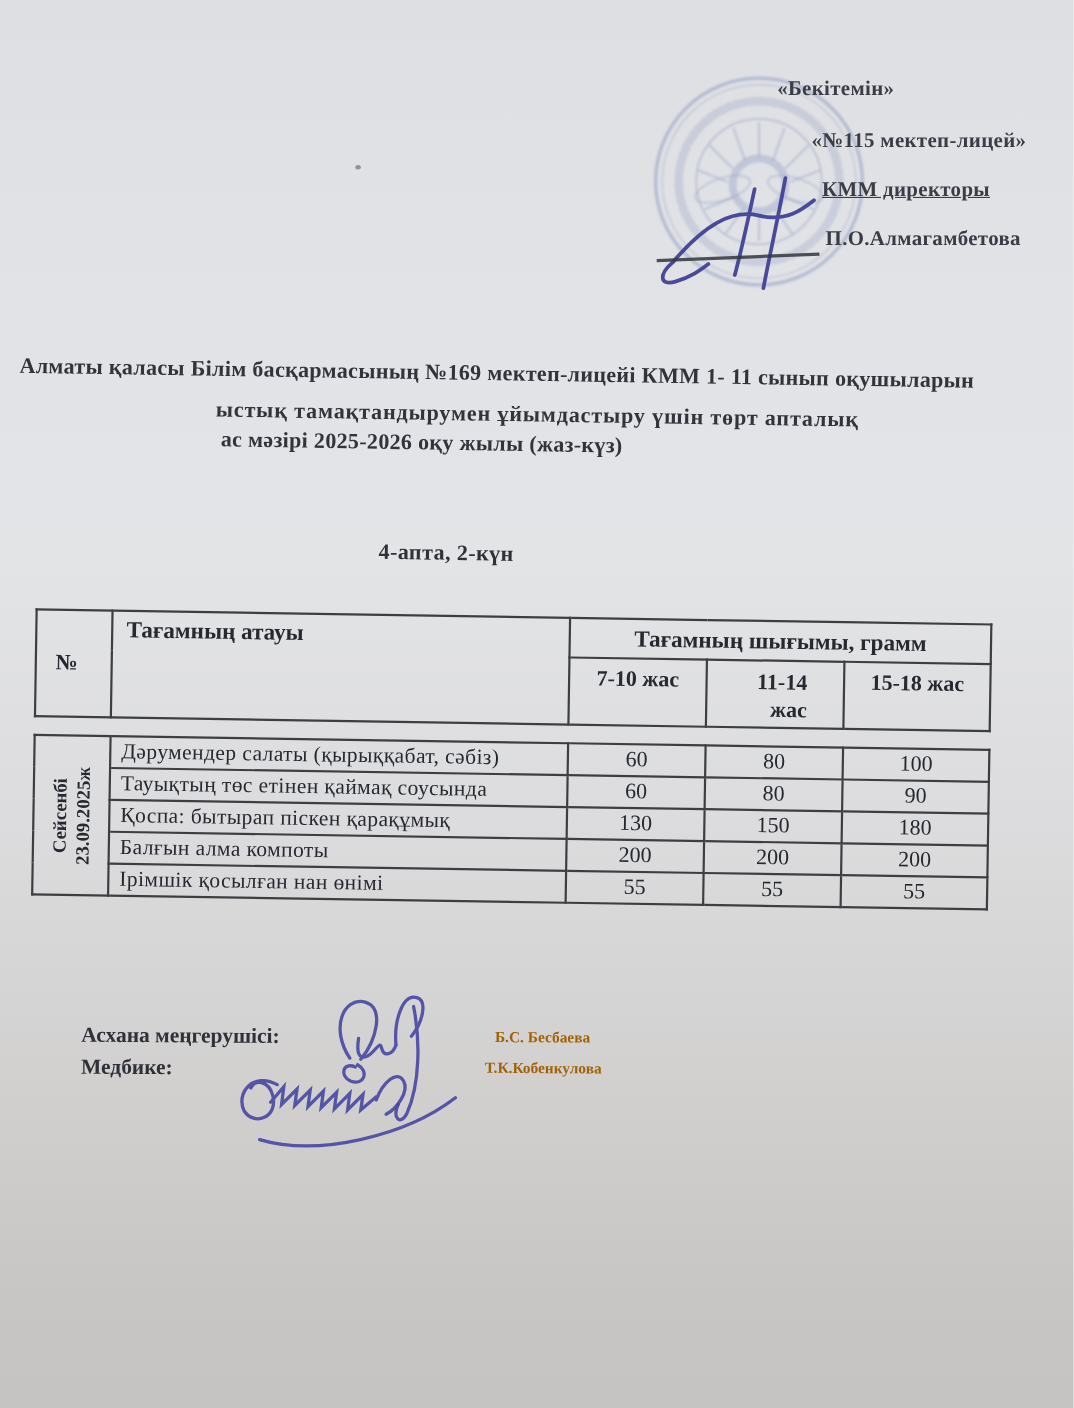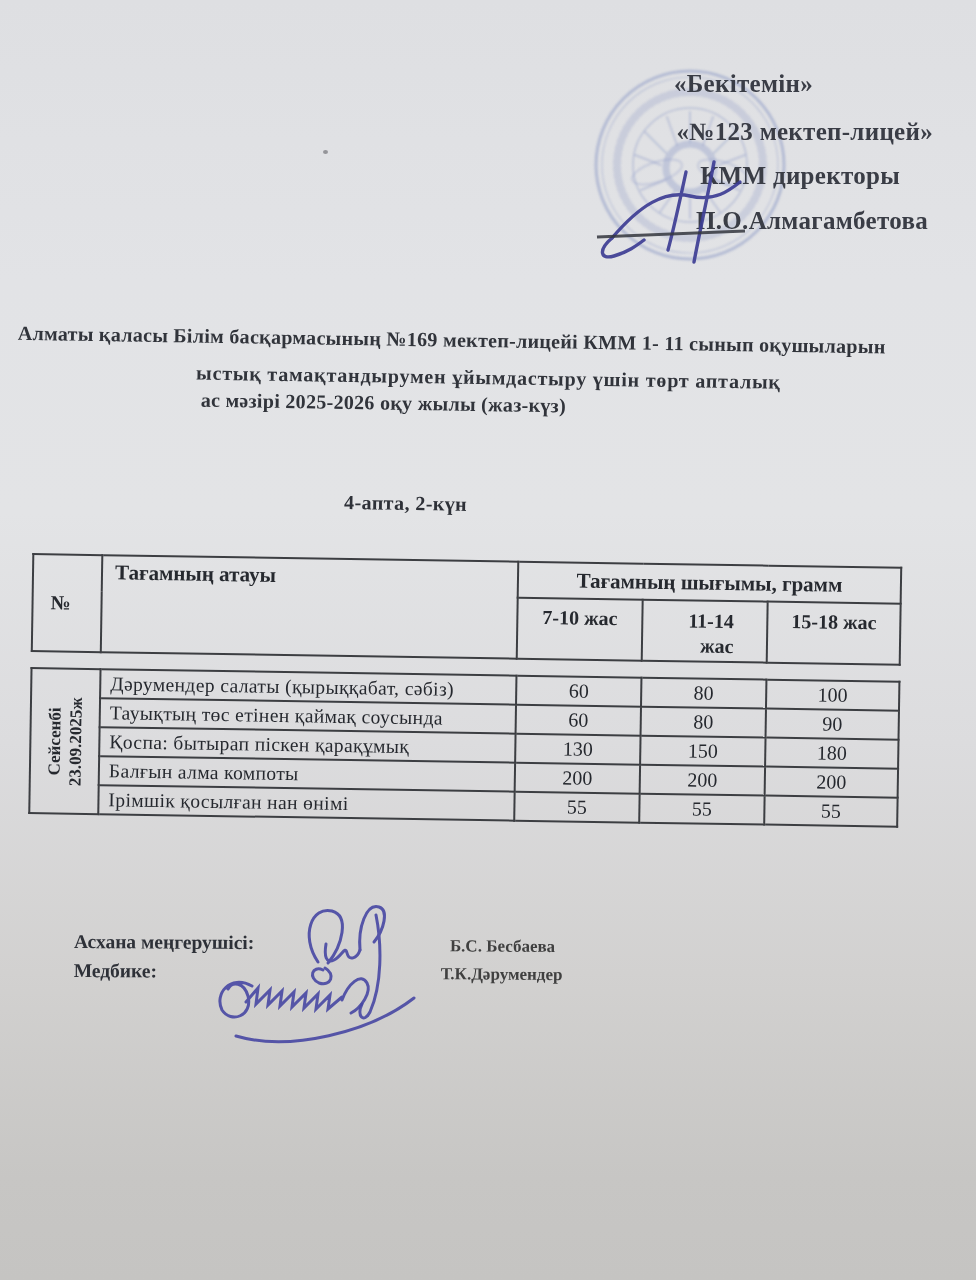--- a/index.html
+++ b/index.html
@@ -5,41 +5,41 @@
   html,body{margin:0;padding:0;}
   body{
     width:976px;height:1280px;position:relative;overflow:hidden;
     background:linear-gradient(180deg,#dedfe2 0%,#e2e3e6 22%,#e3e4e6 40%,#dcdcde 58%,#d2d1d0 76%,#c7c6c4 92%,#c5c4c2 100%);
     font-family:"Liberation Serif","DejaVu Serif",serif;
     color:#2c2f36;
   }
   .doc{position:absolute;inset:0;filter:blur(.3px);}
   .abs{position:absolute;}
   
-  .stamp-line{position:absolute;font-weight:700;font-size:25px;color:#3a3d46;letter-spacing:.3px;white-space:nowrap;}
+  .stamp-line{position:absolute;font-weight:700;font-size:19px;color:#3a3d46;letter-spacing:.3px;white-space:nowrap;}
   
   .title-line{position:absolute;font-weight:700;font-size:20px;color:#31343b;letter-spacing:.3px;white-space:nowrap;}
   .subtitle{position:absolute;font-weight:700;font-size:20px;color:#2e3138;letter-spacing:.4px;}
   
   .tilt{position:absolute;inset:0;transform:rotate(.9deg);transform-origin:30px 320px;}
   .tilt2{position:absolute;inset:0;transform:rotate(.35deg);transform-origin:70px 930px;}
   table.menu{border-collapse:collapse;position:absolute;table-layout:fixed;background:transparent;}
   table.menu td{border:2px solid #3c3e42;padding:0;vertical-align:middle;}
   .no-cell{font-weight:700;font-size:20px;text-align:left;padding-left:17px !important;color:#26292f;}
   .dishhead-cell{vertical-align:top !important;text-align:left;font-weight:700;font-size:21px;padding:4px 0 0 12px !important;color:#26292f;}
   .out-cell{text-align:center;font-weight:700;font-size:21px;color:#26292f;height:34px;}
   .age-cell{text-align:center;vertical-align:top !important;font-weight:700;font-size:20px;padding-top:7px !important;color:#26292f;height:52px;}
   .age-wrap{display:inline-block;width:58px;text-align:right;line-height:1.25;}
   .day-cell{position:relative;}
   .day-rot{position:absolute;left:50%;top:50%;width:150px;transform:translate(-50%,-50%) rotate(-90deg);text-align:center;font-weight:700;font-size:17px;line-height:1.25;color:#26292f;white-space:nowrap;}
   .dish-cell{font-size:19.5px;text-align:left;padding-left:9px !important;letter-spacing:.4px;color:#25282e;height:27px;white-space:nowrap;overflow:hidden;}
   .gram-cell{font-size:20px;text-align:center;color:#25282e;}
   
   .foot-role{position:absolute;font-weight:700;font-size:19.5px;color:#2e3138;white-space:nowrap;}
-  .foot-name{position:absolute;font-weight:700;font-size:17px;color:#404040;white-space:nowrap;text-align:right;}
+  .foot-name{position:absolute;font-weight:700;font-size:14px;color:#a16207;white-space:nowrap;text-align:right;}
   .speck{position:absolute;left:323px;top:150px;width:5px;height:4px;border-radius:50%;background:#6b6b70;opacity:.65;}
   svg{position:absolute;overflow:visible;}
 </style>
 </head>
 <body>
 
 <div class="doc">
 
   <svg class="abs" style="left:585px;top:60px;filter:blur(1px);" width="220" height="220" viewBox="0 0 220 220">
     <g stroke="#8f9cc7" fill="none" stroke-linecap="round">
@@ -61,22 +61,22 @@
           <line x1="90" y1="131" x2="75" y2="152"></line>
         <line x1="120" y1="131" x2="135" y2="152"></line>
           <line x1="105" y1="135" x2="105" y2="158"></line>
       </g>
       <ellipse cx="72" cy="112" rx="26" ry="10" transform="rotate(-18 72 112)" stroke-width="2" opacity=".33"></ellipse>
       <ellipse cx="138" cy="112" rx="26" ry="10" transform="rotate(18 138 112)" stroke-width="2" opacity=".33"></ellipse>
     </g>
   </svg>
 
   <div class="stamp-line" style="top:70px;right:163px;">«Бекітемін»</div>
-  <div class="stamp-line" style="top:118px;right:43px;">«№123 мектеп-лицей»</div>
-  <div class="stamp-line" style="top:162px;right:76px;">КММ директоры</div>
+  <div class="stamp-line" style="top:118px;right:43px;">«№115 мектеп-лицей»</div>
+  <div class="stamp-line" style="top:162px;right:76px;text-decoration:underline;">КММ директоры</div>
   <div class="stamp-line" style="top:207px;right:48px;margin-left:45px;">П.О.Алмагамбетова</div>
 
   <svg class="abs" style="left:580px;top:150px;" width="200" height="130" viewBox="0 0 200 130">
     <g stroke="#3d3d94" stroke-width="3.4" fill="none" stroke-linecap="round" opacity=".92">
       <path d="M32,88 C60,55 85,40 110,46 C135,52 150,40 160,32"></path>
       <path d="M32,88 C18,100 20,110 34,106 C48,102 56,96 64,90"></path>
       <path d="M106,22 C100,50 94,78 88,100"></path>
       <path d="M134,12 C128,45 120,80 114,112"></path>
     </g>
     <line x1="17" y1="87" x2="165" y2="81" stroke="#33363e" stroke-width="3" opacity=".85"></line>
@@ -160,21 +160,21 @@
         <td class="gram-cell">55</td>
       </tr>
     </tbody>
       </table>
   </div>
 
   <div class="tilt2">
     <div class="foot-role" style="left:74px;top:931px;">Асхана меңгерушісі:</div>
     <div class="foot-role" style="left:74px;top:960px;text-align:center;">Медбике:</div>
     <div class="foot-name" style="left:450px;top:934px;">Б.С. Бесбаева</div>
-    <div class="foot-name" style="left:441px;top:962px;">Т.К.Дәрумендер</div>
+    <div class="foot-name" style="left:441px;top:962px;">Т.К.Кобенкулова</div>
   </div>
 
   <svg class="abs" style="left:200px;top:890px;" width="260" height="170" viewBox="0 0 260 170">
     <g stroke="#4747a3" stroke-width="3" fill="none" stroke-linecap="round" opacity=".9">
       <path d="M118,72 C100,45 112,16 132,21 C150,26 142,56 128,73"></path>
       <path d="M126,54 C124,66 126,74 134,70 C142,66 145,55 147,63 C149,71 157,69 160,60"></path>
       <path d="M160,60 C158,38 166,13 179,17 C189,20 184,40 174,52"></path>
       <path d="M176,25 C182,55 182,95 170,122 C164,134 156,126 162,114"></path>
       <path d="M123,80 C112,75 108,88 119,93 C131,97 136,84 125,78"></path>
     </g>

